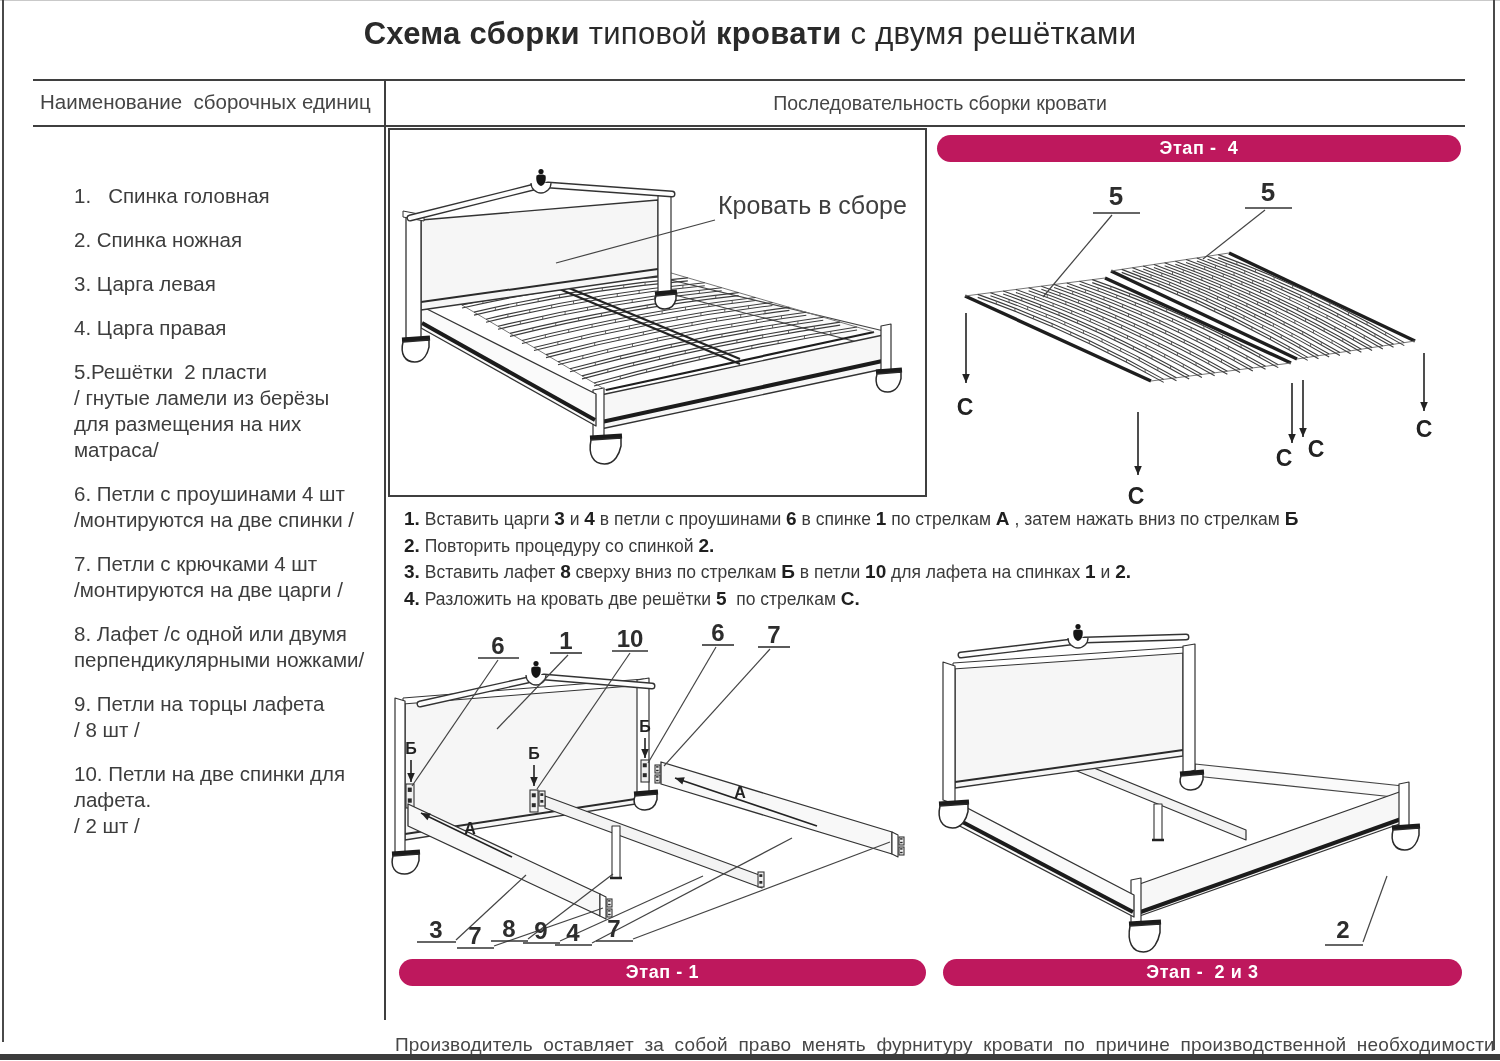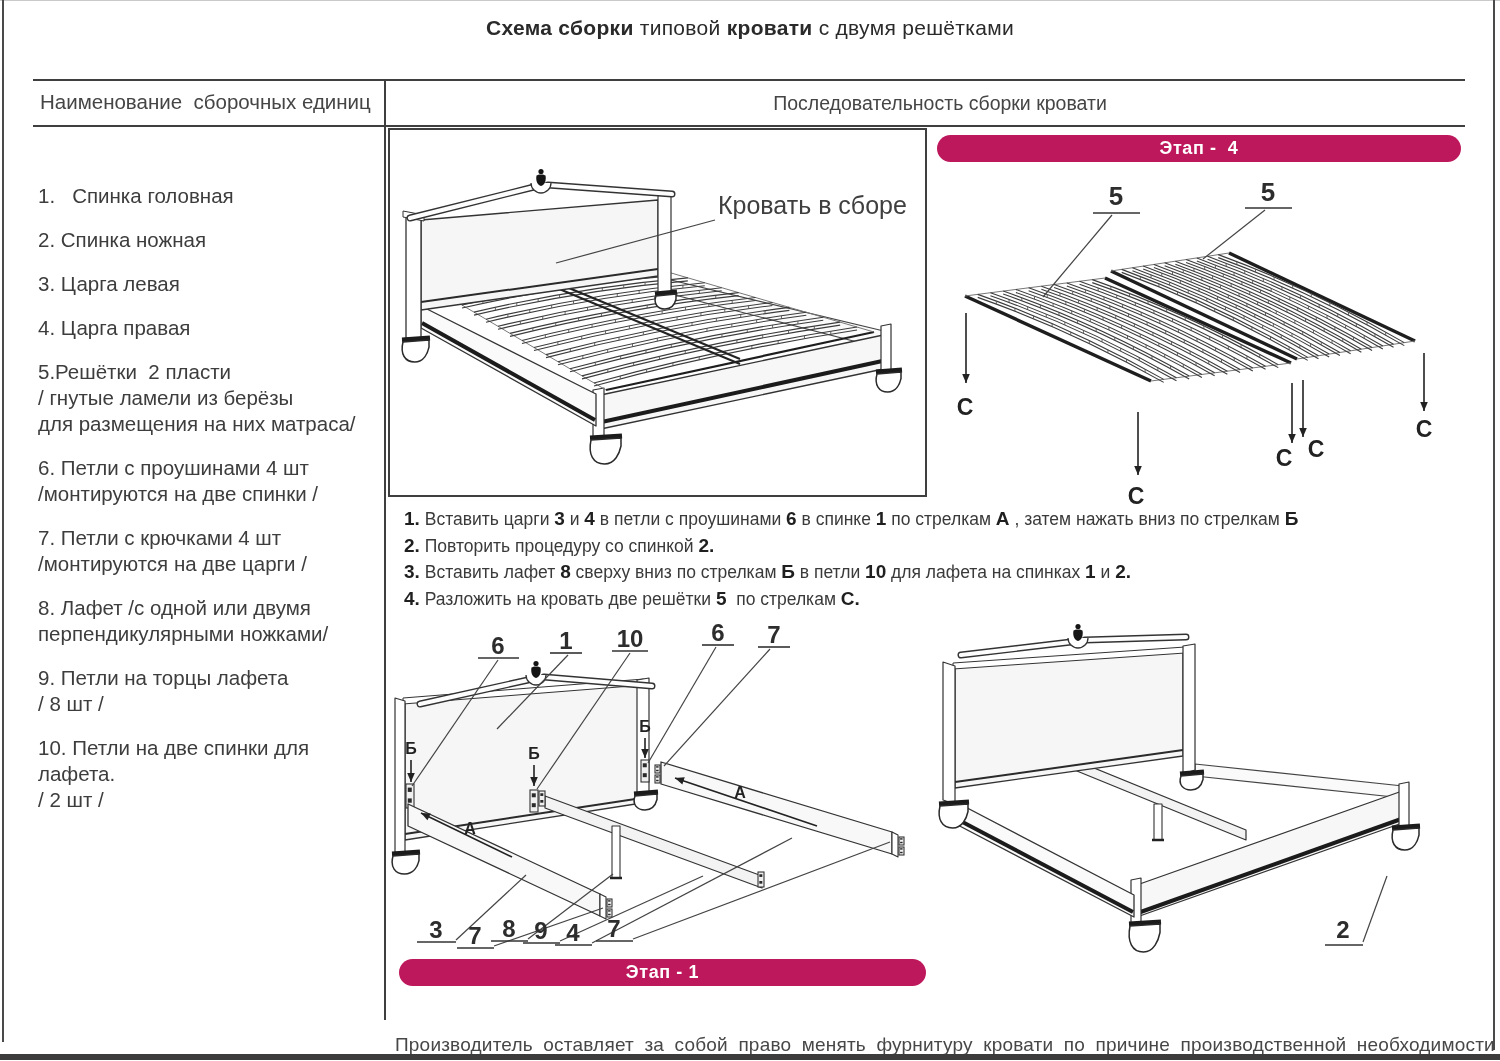--- a/index.html
+++ b/index.html
@@ -3,32 +3,32 @@
 <meta charset="utf-8">
 <style>
   html,body{margin:0;padding:0;background:#e8e8e8;}
   .page{position:relative;width:1500px;height:1061px;background:#fff;overflow:hidden;
         font-family:"Liberation Sans", sans-serif;color:#3d3d3d;}
   .edge{position:absolute;background:#4a4a4a;}
   .edge-left{left:2px;top:0;width:2px;height:1042px;}
   .edge-right{left:1493px;top:0;width:2px;height:1050px;}
   .edge-top{left:0;top:0;width:1500px;height:1px;background:#c9c9c9;}
   .bottom-bar{position:absolute;left:0;top:1054px;width:1500px;height:6px;background:#3c3c3c;}
-  .title{position:absolute;left:0;top:16px;width:1500px;text-align:center;font-size:21px;
+  .title{position:absolute;left:0;top:16px;width:1500px;text-align:center;font-size:31px;
          color:#2a2a2a;letter-spacing:.3px;white-space:pre;}
   .title .b{font-weight:700;}
   .hline{position:absolute;background:#3f3f3f;}
   .hr1{left:33px;top:79px;width:1432px;height:2px;}
   .hr2{left:33px;top:125px;width:1432px;height:2px;}
   .vline{position:absolute;left:384px;top:79px;width:2px;height:941px;background:#3f3f3f;}
   .col-header{position:absolute;font-size:20.5px;color:#454545;white-space:pre;}
   .ch-left{left:40px;top:90px;}
   .ch-right{left:386px;top:92px;width:1108px;text-align:center;font-size:19.5px;}
   .parts-list{position:absolute;left:38px;top:183px;width:348px;}
-  .parts-item{font-size:20.5px;line-height:26px;color:#3d3d3d;white-space:pre-wrap;margin-bottom:18px;}
+  .parts-item{font-size:20.5px;line-height:26px;color:#3d3d3d;white-space:pre-wrap;margin-bottom:18px;margin-left:36px;}
   .bed-box{position:absolute;left:388px;top:128px;width:539px;height:369px;border:2px solid #3f3f3f;box-sizing:border-box;}
   .bed-box svg{position:absolute;left:0;top:0;}
   .badge{position:absolute;background:#be185d;border-radius:14px;color:#fff;display:flex;
          align-items:center;justify-content:center;font-size:18px;font-weight:700;letter-spacing:.6px;white-space:pre;}
   .badge4{left:937px;top:135px;width:524px;height:27px;}
   .badge1{left:399px;top:959px;width:527px;height:27px;}
   .badge23{left:943px;top:959px;width:519px;height:27px;}
   .svgB{position:absolute;left:935px;top:163px;}
   .svgC{position:absolute;left:390px;top:620px;}
   .svgD{position:absolute;left:935px;top:618px;}
@@ -659,16 +659,17 @@
         <path d="M133,20 A10,10 0 0 0 153,20" fill="#fff" stroke="#333" stroke-width="1.3" stroke-linejoin="round"></path>
         <circle cx="143" cy="8.5" r="2.6" fill="#151515"></circle>
         <path d="M138.5,12.5 C137.5,18 139.5,22 143,23 C146.5,22 148.5,18 147.5,12.5 C146,11 140,11 138.5,12.5 Z" fill="#151515" stroke="none" stroke-width="0" stroke-linejoin="round"></path>
         <line x1="390" y1="327" x2="428" y2="327" stroke="#333" stroke-width="1.6" stroke-linecap="butt"></line>
         <line x1="428" y1="324" x2="452" y2="258" stroke="#444" stroke-width="1.2" stroke-linecap="butt"></line>
       </g>
     <text class="num" x="408" y="320">2</text>
   </svg>
 
   <div class="badge badge1">Этап - 1</div>
+  <div class="badge badge23">Этап -  2 и 3</div>
 
   <div class="footer">Производитель оставляет за собой право менять фурнитуру кровати по причине производственной необходимости</div>
   <div class="bottom-bar"></div>
 </div>
 
 </body></html>

